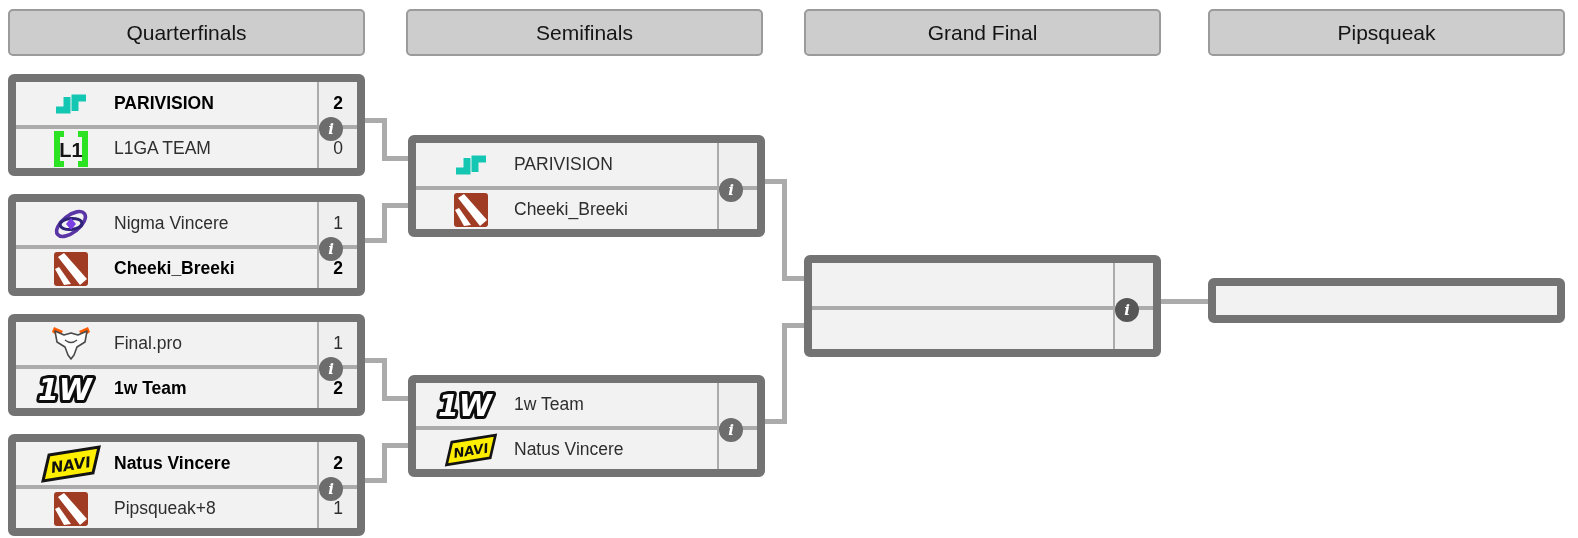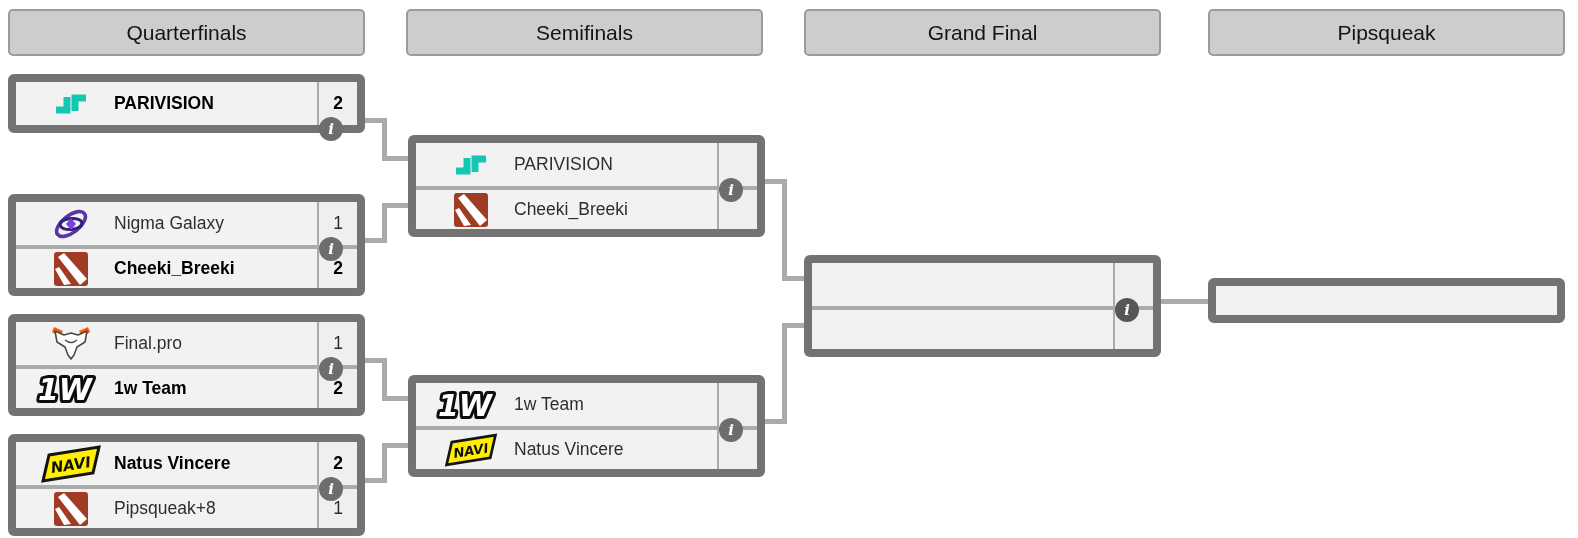--- a/index.html
+++ b/index.html
@@ -66,33 +66,44 @@
     <div class="row winner">
       <span class="iconzone">
         <svg width="40" height="40" viewBox="0 0 40 40">
             <path d="M5 26 H16 V13" fill="none" stroke="#14c7b2" stroke-width="7"></path>
             <path d="M35 14 H24 V27" fill="none" stroke="#14c7b2" stroke-width="7"></path>
           </svg>
       </span>
       <span class="label">PARIVISION</span>
       <span class="score">2</span>
     </div>
+    <div class="row">
+      <span class="iconzone">
+        <svg width="40" height="40" viewBox="0 0 40 40">
+            <path d="M13 5 H6 V35 H13" fill="none" stroke="#2be223" stroke-width="6"></path>
+            <path d="M27 5 H34 V35 H27" fill="none" stroke="#2be223" stroke-width="6"></path>
+            <text x="20" y="28" text-anchor="middle" font-size="20" font-weight="bold" fill="#151515" font-family="Liberation Sans, sans-serif">L1</text>
+          </svg>
+      </span>
+      <span class="label">L1GA TEAM</span>
+      <span class="score">0</span>
+    </div>
     <div class="info" style="left:303px;top:35px;">i</div>
   </div>
 
   <div class="match" style="left:8px;top:194px;">
     <div class="row">
       <span class="iconzone">
         <svg width="40" height="40" viewBox="0 0 40 40">
             <ellipse cx="20" cy="20" rx="17" ry="8.5" fill="none" stroke="#5a35a6" stroke-width="3.6" transform="rotate(-38 20 20)"></ellipse>
             <ellipse cx="20" cy="20" rx="11" ry="5.5" fill="none" stroke="#2f2377" stroke-width="3" transform="rotate(-5 20 20)"></ellipse>
             <polygon points="20,14 25,20 20,26 15,20" fill="#7b3fe4"></polygon>
           </svg>
       </span>
-      <span class="label">Nigma Galaxy</span>
+      <span class="label">Nigma Vincere</span>
       <span class="score">1</span>
     </div>
     <div class="row winner">
       <span class="iconzone">
         <svg width="40" height="40" viewBox="0 0 40 40">
             <rect x="3" y="3" width="34" height="34" rx="3" fill="#a03b24"></rect>
             <polygon points="7,8 13,4 36,30 29,36" fill="#fff"></polygon>
             <polygon points="4,20 8,18 20,35 13,36" fill="#fff"></polygon>
           </svg>
       </span>

